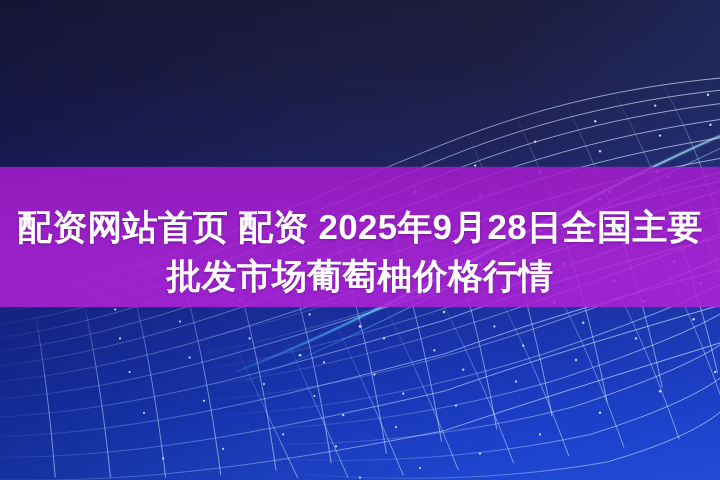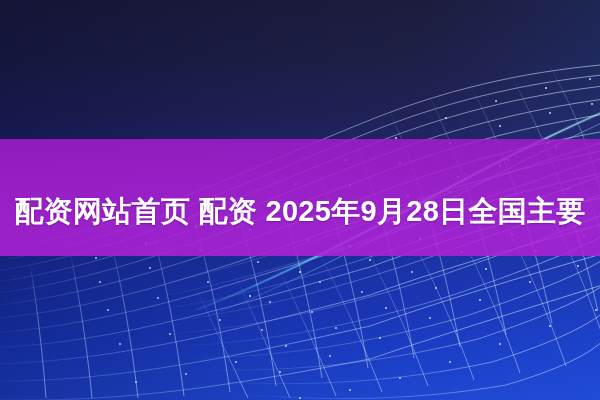--- a/index.html
+++ b/index.html
@@ -274,15 +274,16 @@
           <circle cx="548" cy="143" r="1.1"></circle>
         </g>
       </g>
     </svg>
   </div>
 
   <div id="band"></div>
 
   <div id="headline">
     <div class="line">配资网站首页 配资 2025年9月28日全国主要</div>
+    <div class="line">批发市场葡萄柚价格行情</div>
   </div>
 
 </div>
 
 </body></html>

